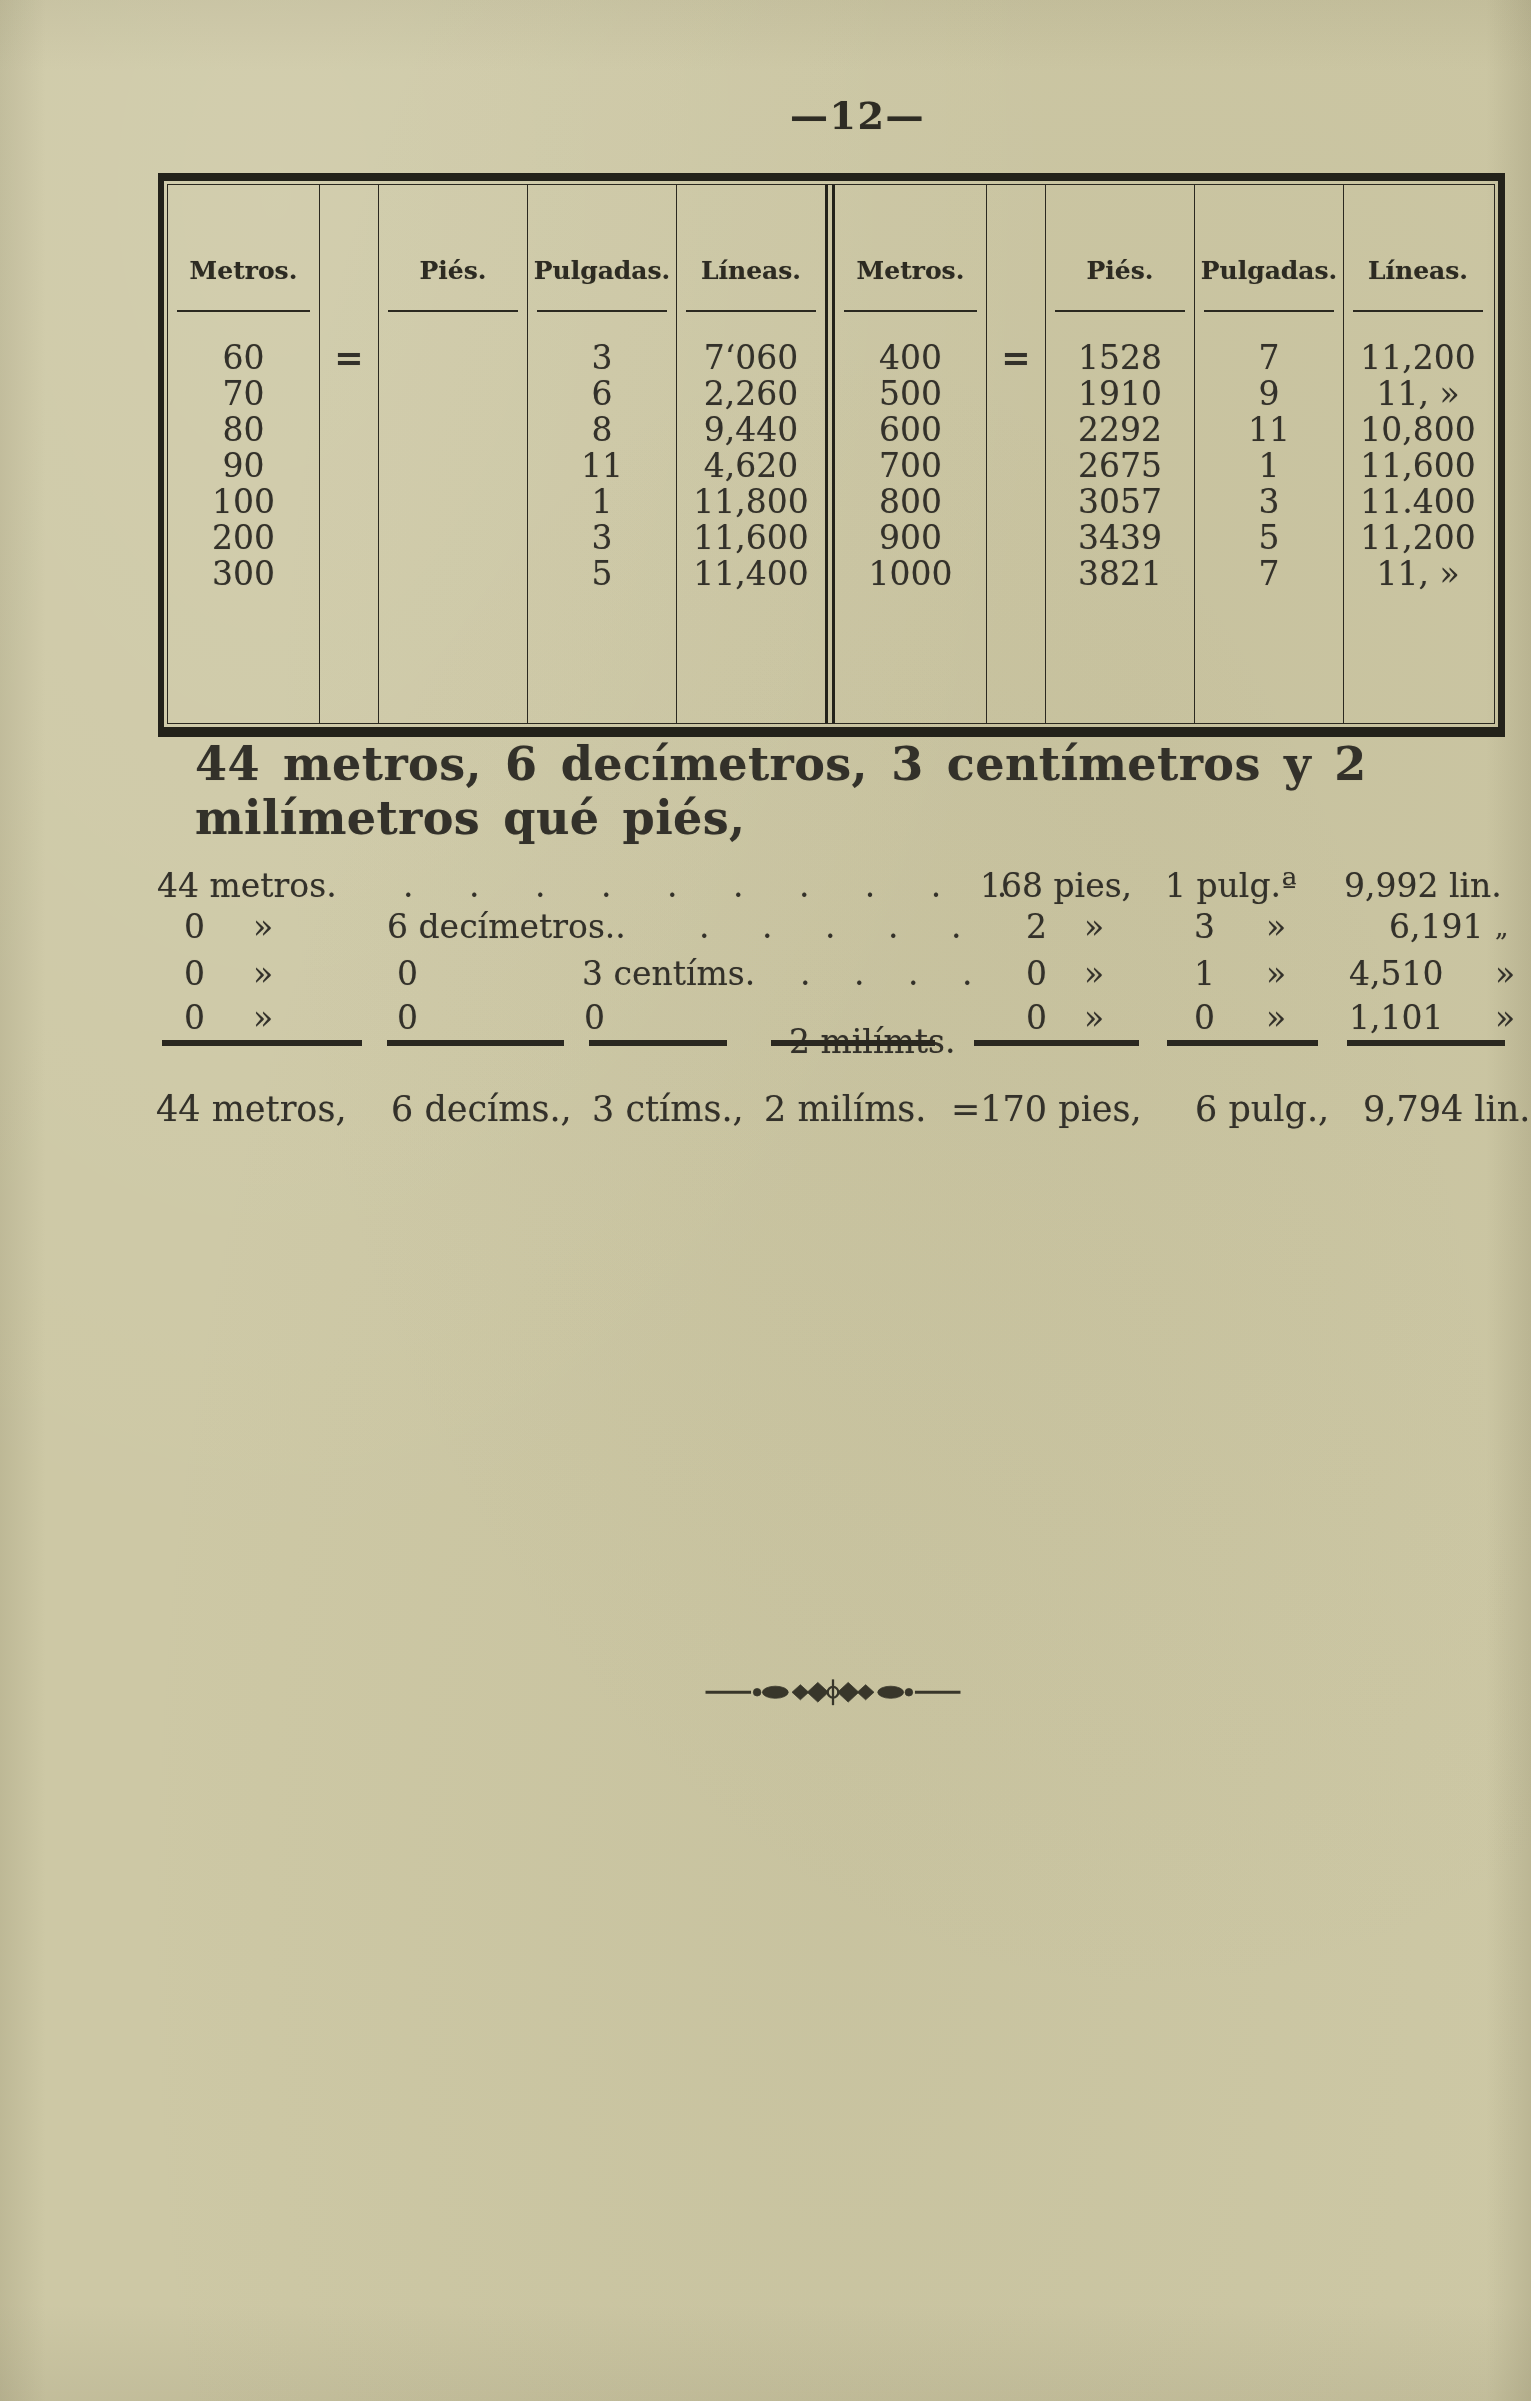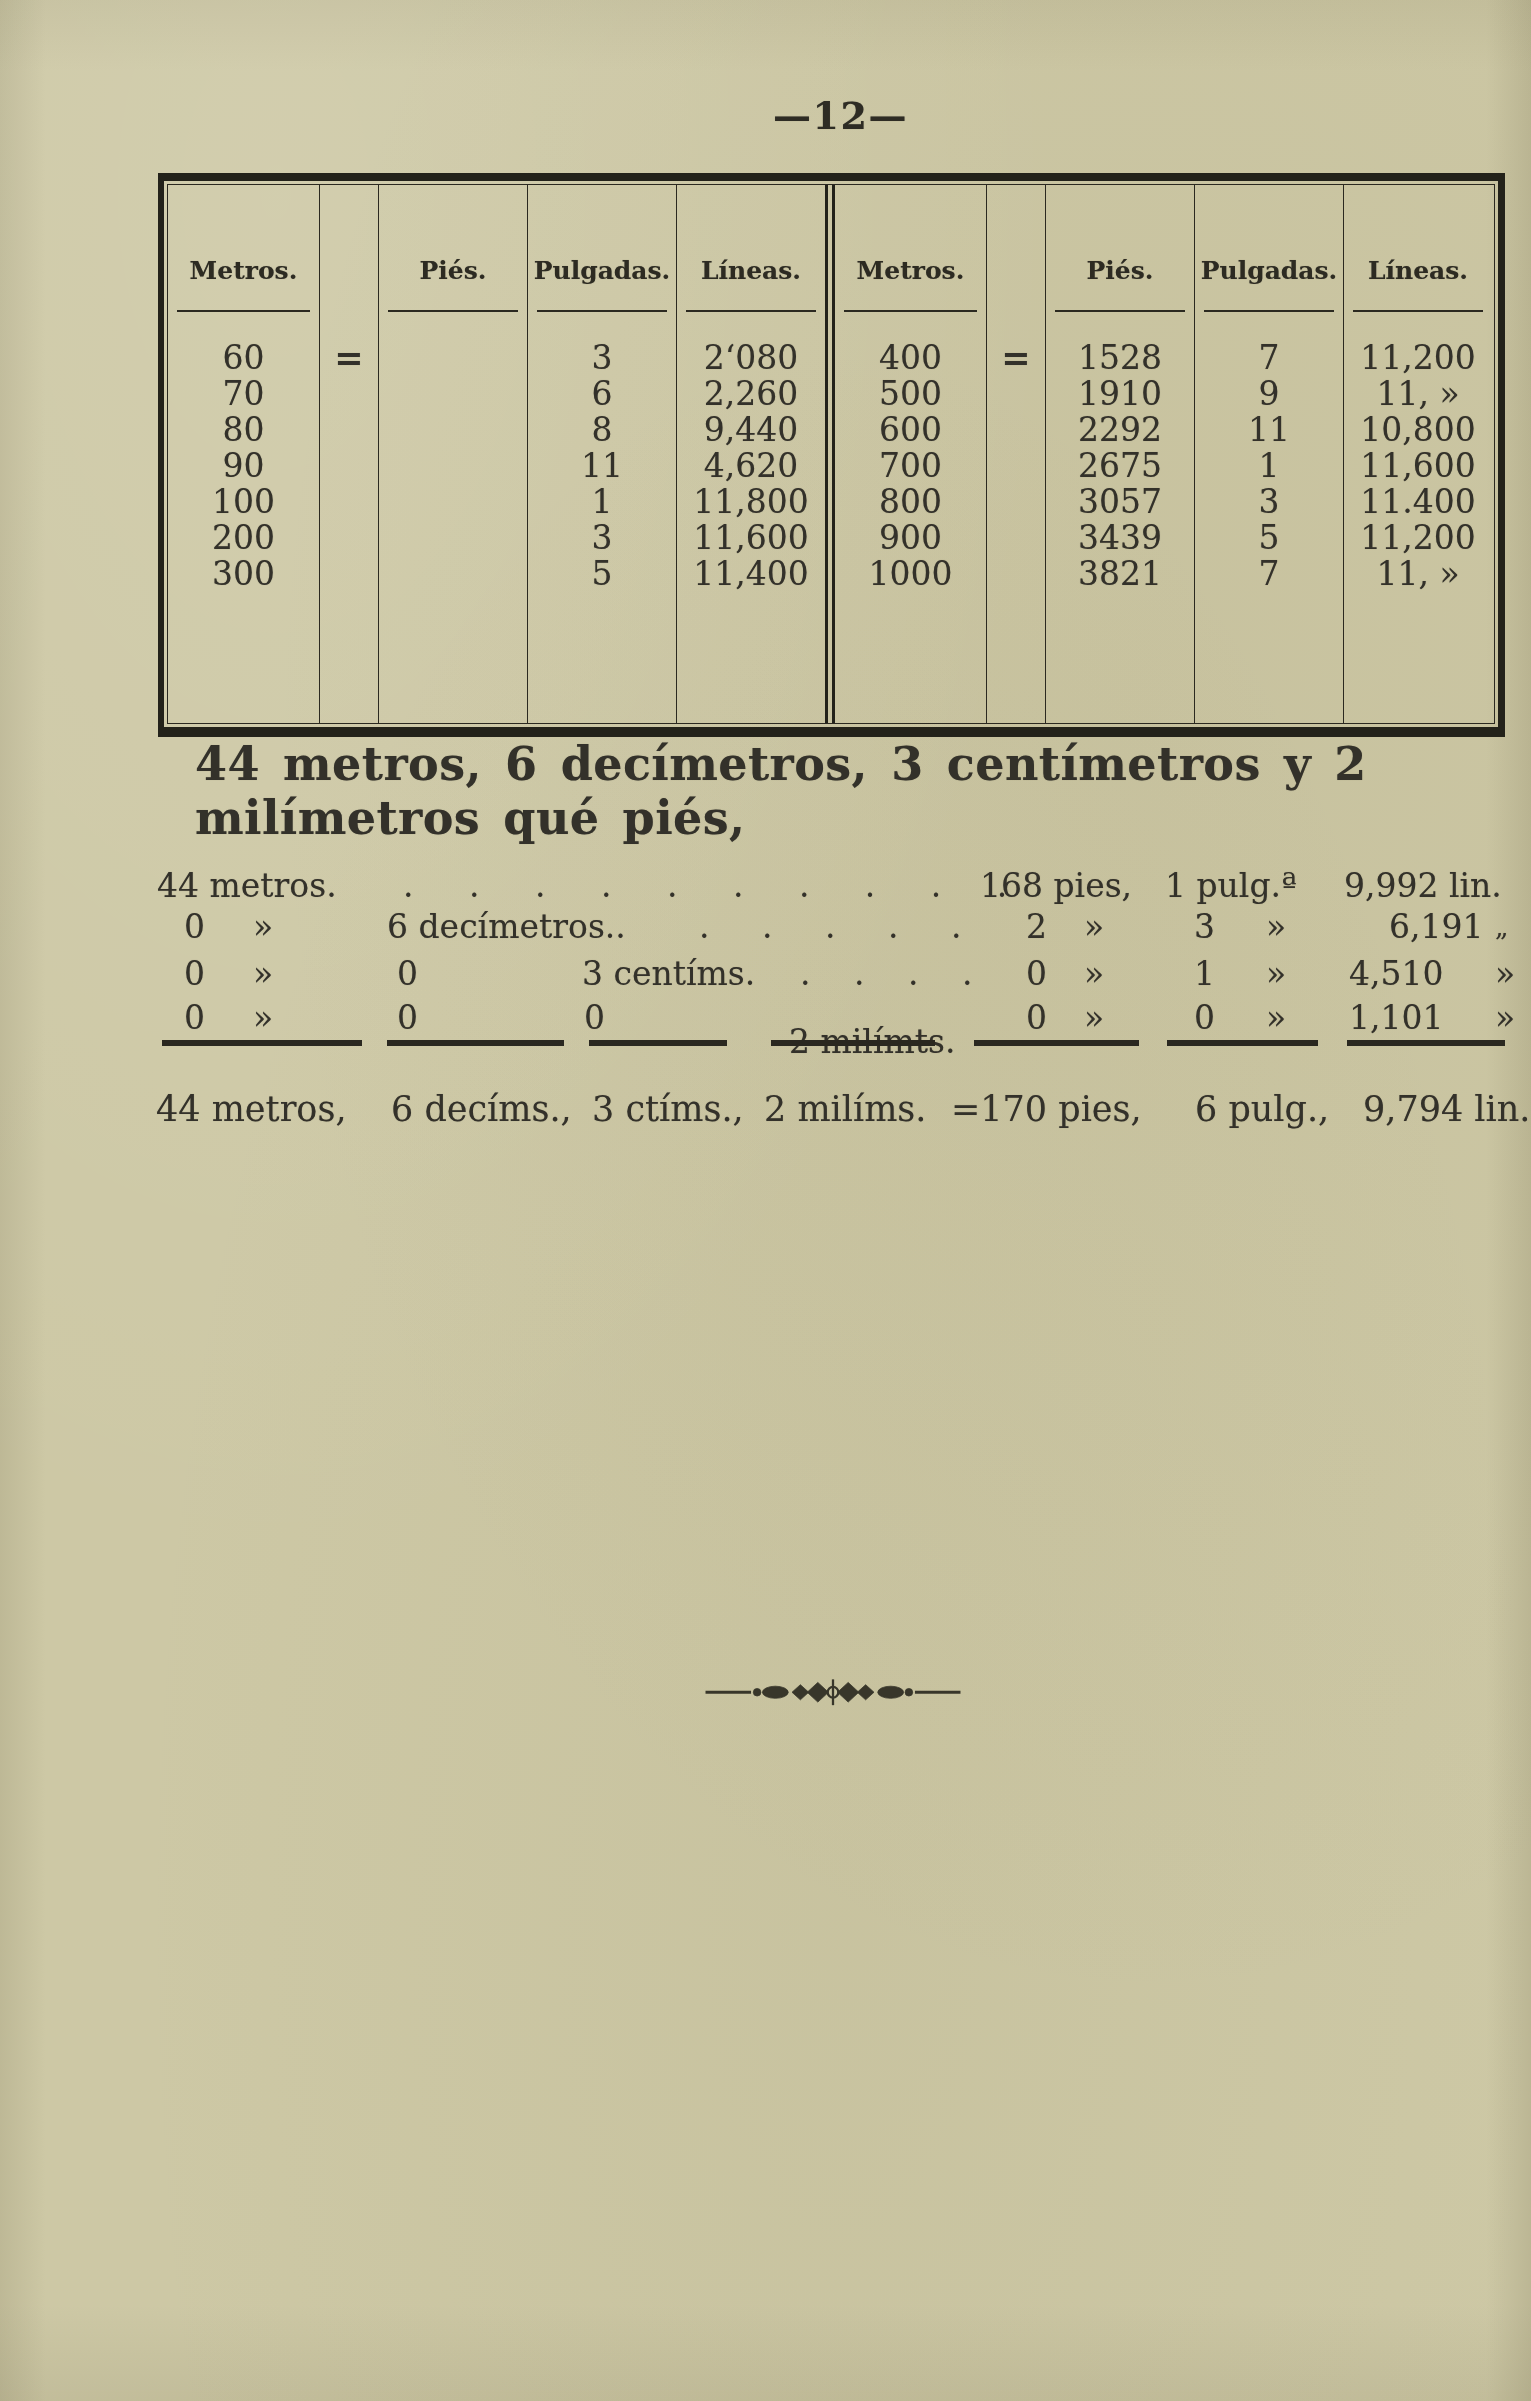--- a/index.html
+++ b/index.html
@@ -11,21 +11,21 @@
       radial-gradient(ellipse at 75% 30%, rgba(125,115,75,0.07), transparent 55%),
       radial-gradient(ellipse at 55% 80%, rgba(120,112,70,0.06), transparent 60%),
       linear-gradient(90deg, rgba(95,88,58,0.14), rgba(95,88,58,0.0) 3%, rgba(95,88,58,0.0) 97%, rgba(95,88,58,0.16)),
       linear-gradient(0deg, rgba(95,88,58,0.10), rgba(95,88,58,0.0) 4%, rgba(95,88,58,0.0) 97%, rgba(95,88,58,0.08)),
       #cdc8a5;
     color:#33312a;
   }
   .ink{color:#33312a;text-shadow:0 0 0.8px rgba(43,41,32,0.35);}
   
   .page-number{
-    position:absolute;left:773px;top:93px;width:152px;text-align:left;
+    position:absolute;left:773px;top:93px;width:152px;text-align:right;
     font-size:38px;font-weight:bold;letter-spacing:1.5px;color:#2e2c24;
     text-shadow:0 0 0.8px rgba(43,41,32,0.4);
   }
   
   .ctable{
     position:absolute;left:158px;top:173px;width:1347px;height:564px;box-sizing:border-box;
     border-top:8.3px solid #23221a;border-bottom:10px solid #23221a;
     border-left:6px solid #23221a;border-right:7.6px solid #23221a;
   }
   .ct-inner{
@@ -112,21 +112,21 @@
             <div class="val">3</div>
             <div class="val">5</div>
           </div>
         </div>
         <div class="col col-lineas">
           <div class="hdr">
             <span class="hdr-label">Líneas.</span>
             <span class="hdr-rule"></span>
           </div>
           <div class="vals">
-            <div class="val">2‘080</div>
+            <div class="val">7‘060</div>
             <div class="val">2,260</div>
             <div class="val">9,440</div>
             <div class="val">4,620</div>
             <div class="val">11,800</div>
             <div class="val">11,600</div>
             <div class="val">11,400</div>
           </div>
         </div>
       </div>
 

